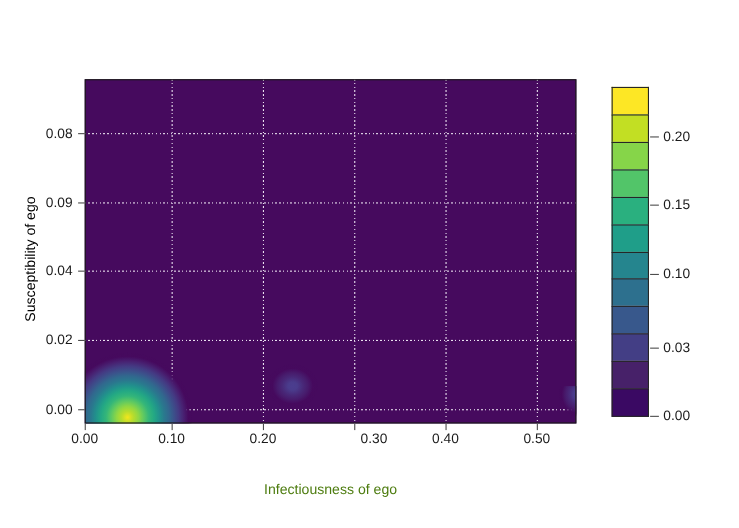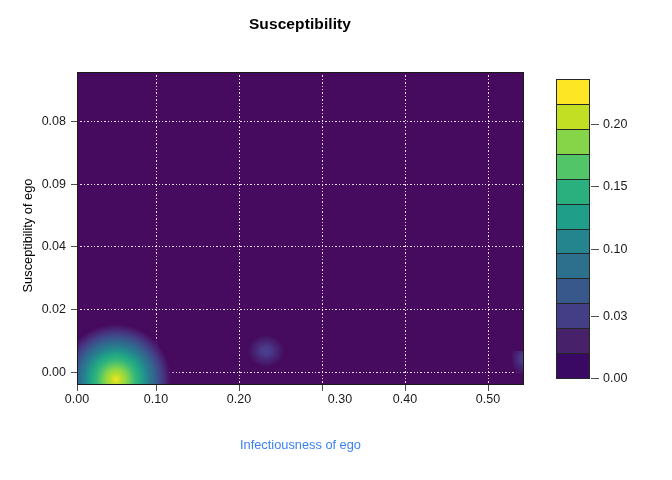--- a/index.html
+++ b/index.html
@@ -167,21 +167,21 @@
   .tick-label.x { transform: translateX(-50%); top: 392px; }
   .tick-label.y { transform: translateY(-50%); text-align: right; }
 
   #x-axis-title {
     position: absolute;
     left: 77px;
     width: 447px;
     top: 437px;
     text-align: center;
     font-size: 12.8px;
-    color: #3b82f6;
+    color: #4d7c0f;
   }
   #y-axis-title {
     position: absolute;
     left: -93px;
     top: 228px;
     width: 240px;
     text-align: center;
     font-size: 12.8px;
     color: #000000;
     transform: rotate(-90deg);
@@ -220,21 +220,20 @@
     transform: translateY(-50%);
     white-space: nowrap;
   }
 </style>
 </head>
 <body>
 
 <div id="figure">
 
   <div id="plot-title">
-    <div>Susceptibility</div>
   </div>
 
   <div id="panel">
 
     <div class="gridline-v" style="left:79.2px;"></div>
     <div class="gridline-v" style="left:162.2px;"></div>
     <div class="gridline-v" style="left:245.2px;"></div>
     <div class="gridline-v" style="left:328.2px;"></div>
     <div class="gridline-v" style="left:411.2px;"></div>
 

